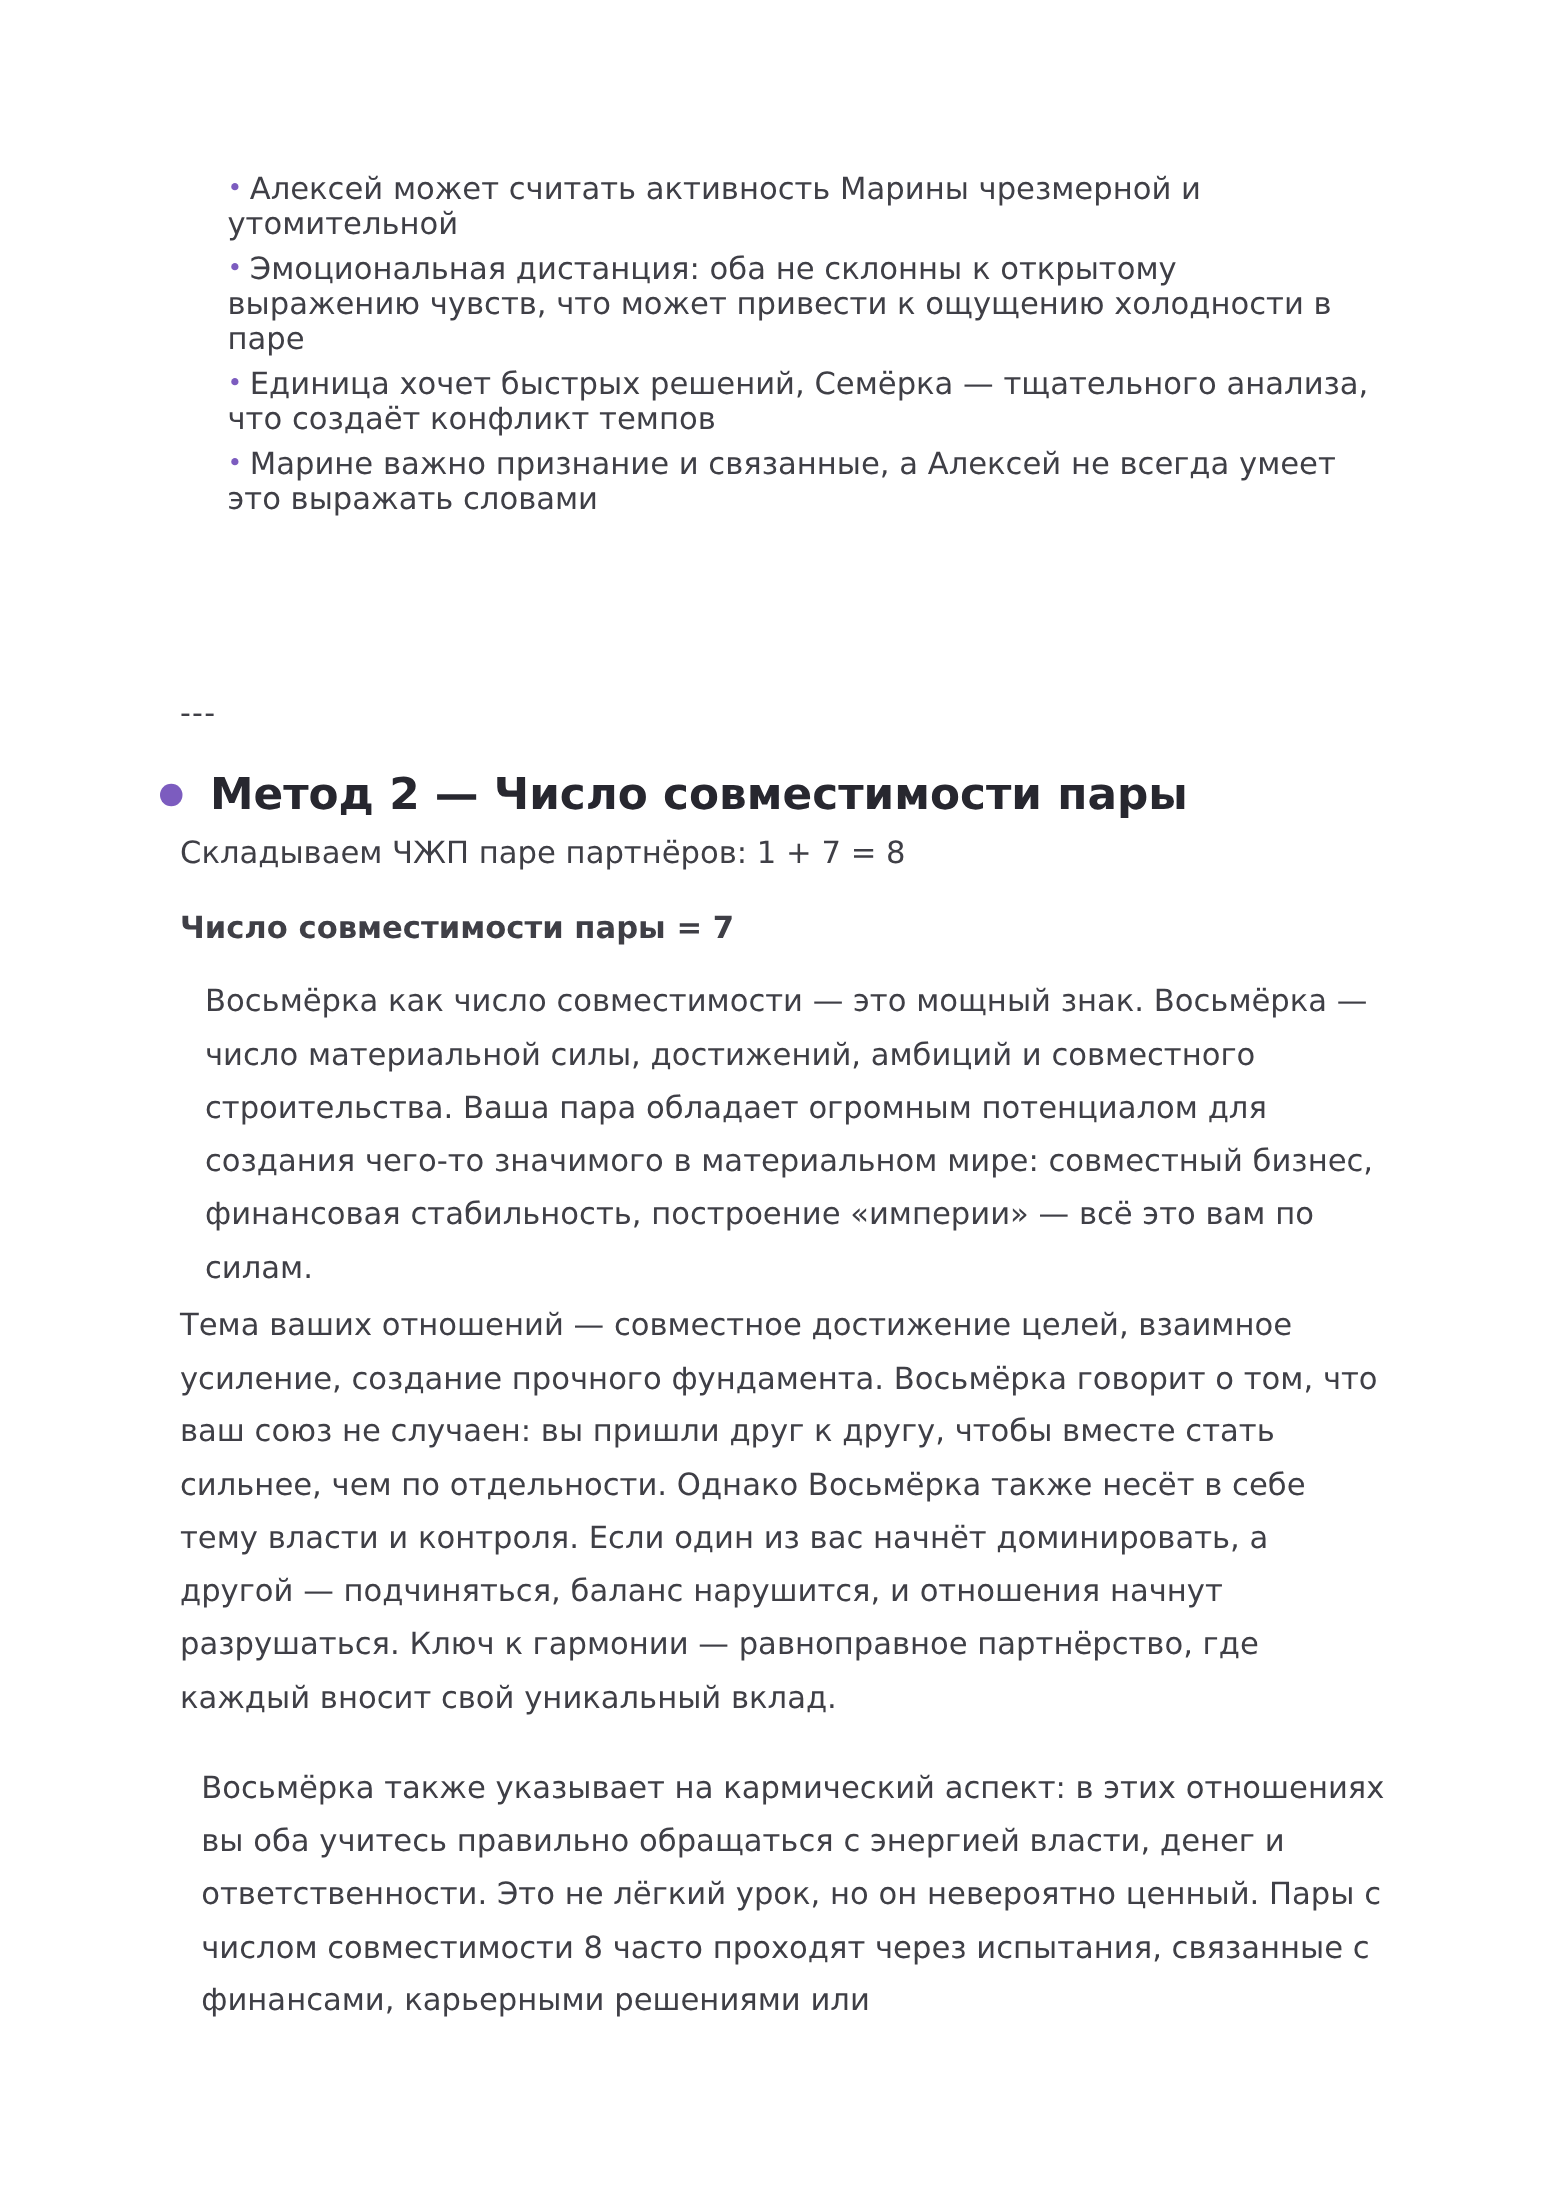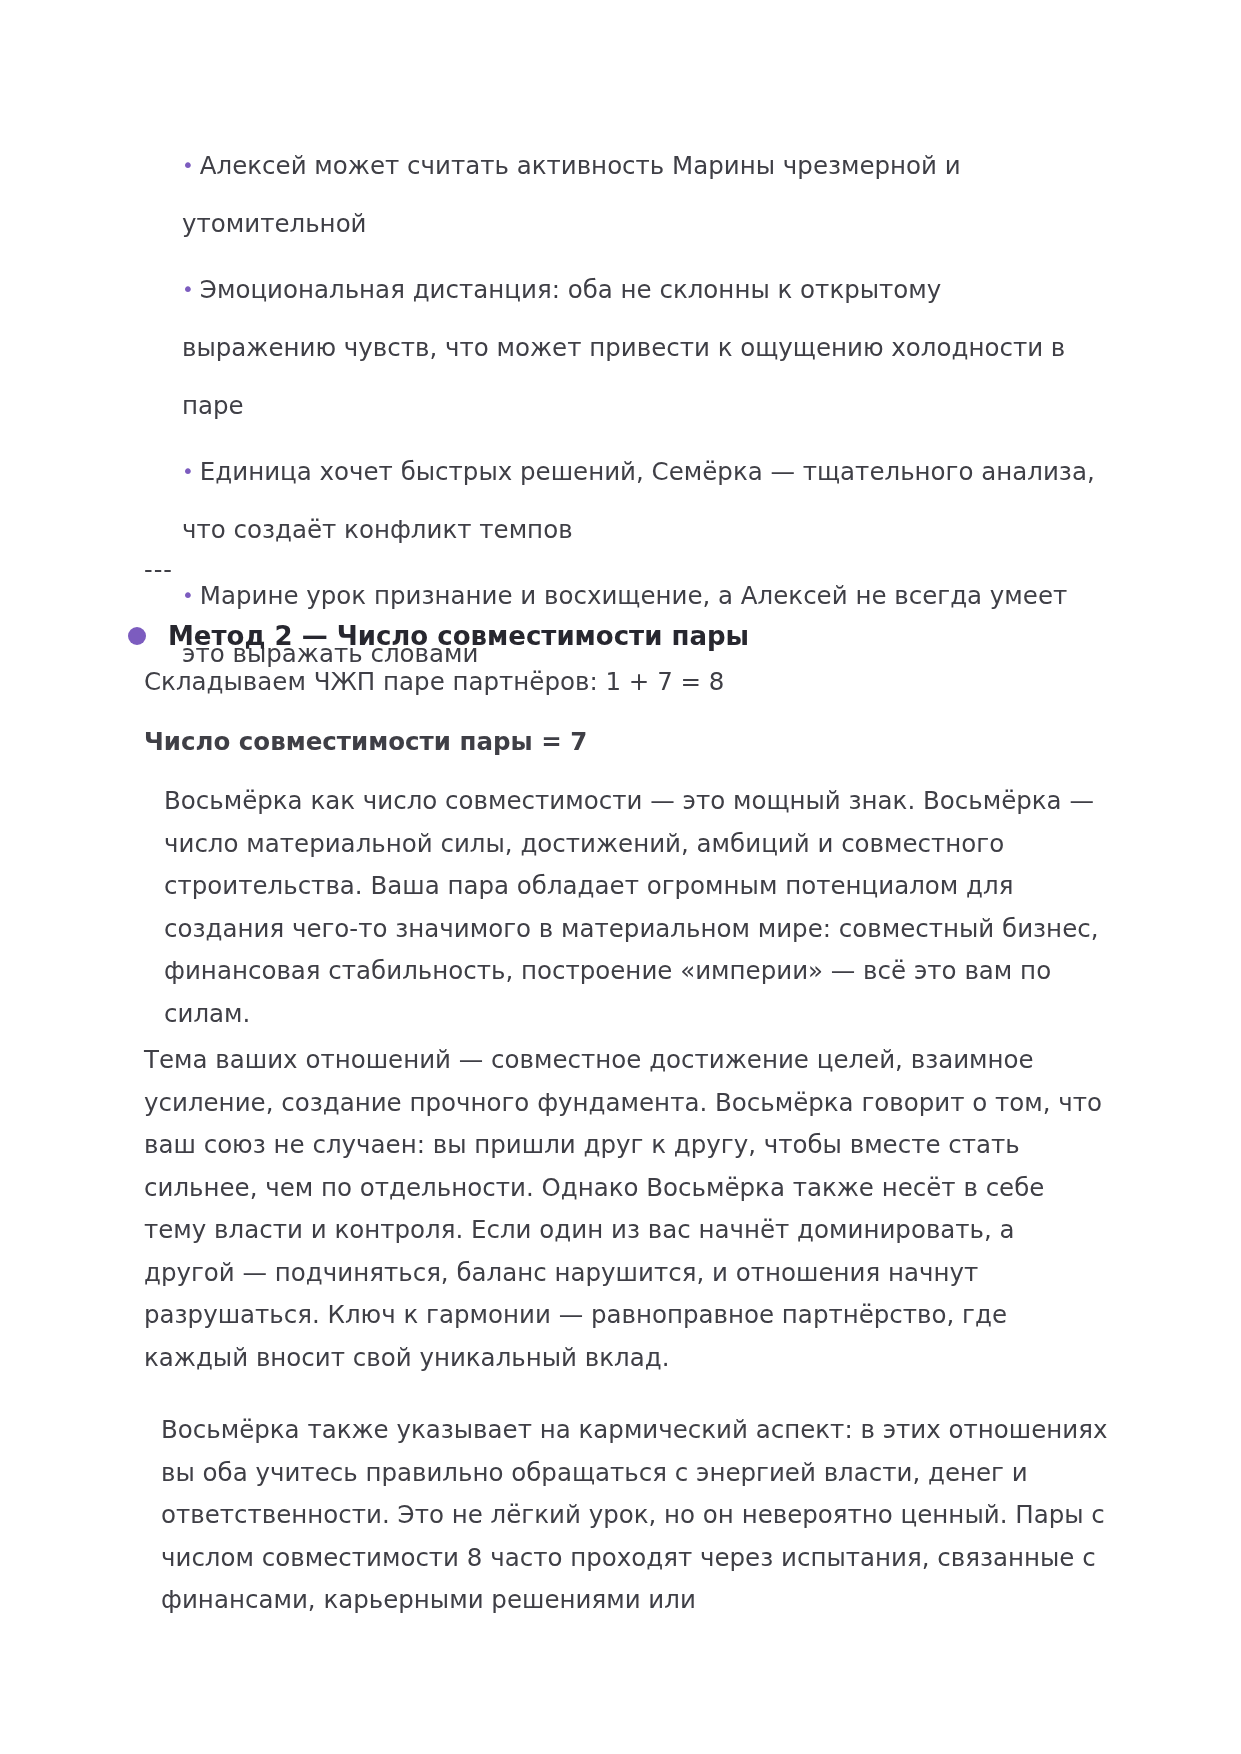--- a/index.html
+++ b/index.html
@@ -26,21 +26,21 @@
       position: absolute;
       left: 182px;
       top: 136px;
       width: 920px;
       margin: 0;
       padding: 0;
       list-style: none;
     }
     .bullet-item {
       font-size: 24.5px;
-      line-height: 58px;
+      line-height: 28px;
       margin: 0 4px 7px 0;
       color: #3f3f46;
     }
     .bullet-dot {
       color: #7c5cbf;
       font-size: 20px;
       display: inline-block;
       vertical-align: 2px;
       margin-right: 6px;
     }
@@ -62,21 +62,21 @@
     }
     .heading-dot {
       width: 18px;
       height: 18px;
       border-radius: 50%;
       background: #7c5cbf;
       margin-right: 22px;
       flex: 0 0 auto;
     }
     .heading-text {
-      font-size: 26px;
+      font-size: 35px;
       font-weight: bold;
       color: #27272f;
       line-height: 44px;
     }
     .content {
       position: absolute;
       left: 144px;
       width: 960px;
       font-size: 24.5px;
       color: #3f3f46;
@@ -108,21 +108,21 @@
     <li class="bullet-item">
       <span class="bullet-dot">•</span><span>Алексей может считать активность Марины чрезмерной и утомительной</span>
     </li>
     <li class="bullet-item">
       <span class="bullet-dot">•</span><span>Эмоциональная дистанция: оба не склонны к открытому выражению чувств, что может привести к ощущению холодности в паре</span>
     </li>
     <li class="bullet-item">
       <span class="bullet-dot">•</span><span>Единица хочет быстрых решений, Семёрка — тщательного анализа, что создаёт конфликт темпов</span>
     </li>
     <li class="bullet-item">
-      <span class="bullet-dot">•</span><span>Марине урок признание и восхищение, а Алексей не всегда умеет это выражать словами</span>
+      <span class="bullet-dot">•</span><span>Марине важно признание и связанные, а Алексей не всегда умеет это выражать словами</span>
     </li>
   </ul>
 
   <div class="separator">---</div>
 
   <div class="section-heading">
     <span class="heading-dot"></span>
     <h2 class="heading-text" style="margin:0;">Метод 2 — Число совместимости пары</h2>
   </div>
 

